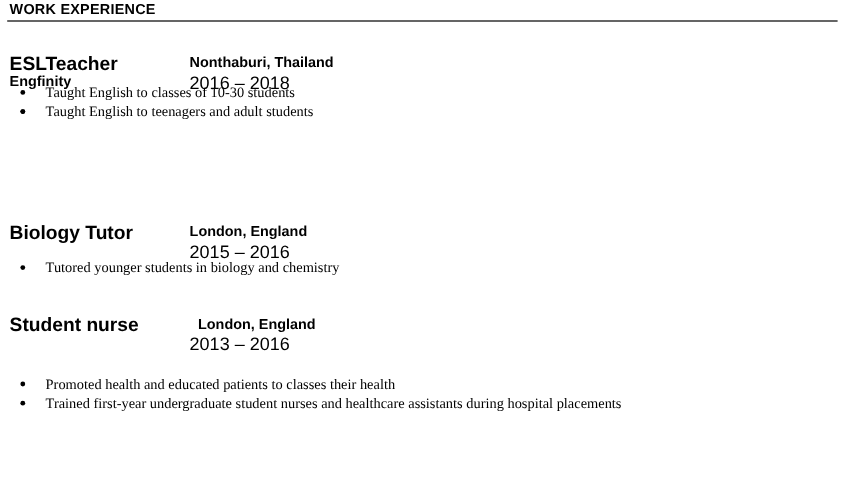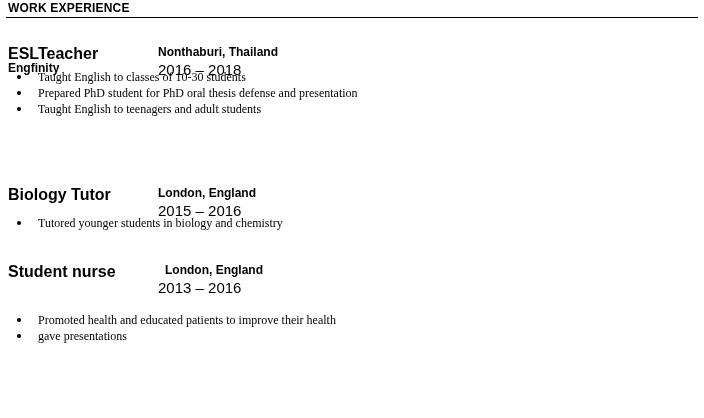--- a/index.html
+++ b/index.html
@@ -101,37 +101,37 @@
   <div class="section-title">WORK EXPERIENCE</div>
   <div class="hr"></div>
 
   <div class="job">
     <div class="job-title" style="top:32px;">ESLTeacher</div>
     <div class="job-location" style="left:158px; top:32px;">Nonthaburi, Thailand</div>
     <div class="job-company" style="top:48px;">Engfinity</div>
     <div class="job-dates" style="left:158px; top:48px;">2016 – 2018</div>
     <ul class="bullets" style="top:56px;">
       <li><span class="dot"></span><span>Taught English to classes of 10-30 students</span></li>
-      <li><span class="dot"></span><span>Prepared PhD student for PhD oral thesis defense and presentation</span></li>
+      <li><span class="dot"></span></li>
       <li><span class="dot"></span><span>Taught English to teenagers and adult students</span></li>
     </ul>
   </div>
 
   <div class="job">
     <div class="job-title" style="top:173px;text-align:center;">Biology Tutor</div>
     <div class="job-location" style="left:158px; top:173px;">London, England</div>
     <div class="job-dates" style="left:158px; top:189px;">2015 – 2016</div>
     <ul class="bullets" style="top:202px;">
       <li><span class="dot"></span><span>Tutored younger students in biology and chemistry</span></li>
     </ul>
   </div>
 
   <div class="job">
     <div class="job-title" style="top:250px;">Student nurse</div>
     <div class="job-location" style="left:165px; top:250px;">London, England</div>
     <div class="job-dates" style="left:158px; top:266px;">2013 – 2016</div>
     <ul class="bullets" style="top:299px;">
-      <li><span class="dot"></span><span>Promoted health and educated patients to improve their health</span></li>
-      <li><span class="dot"></span><span>gave presentations</span></li>
+      <li><span class="dot"></span><span>Promoted health and educated patients to classes their health</span></li>
+      <li><span class="dot"></span><span>Trained first-year undergraduate student nurses and healthcare assistants during hospital placements</span></li>
     </ul>
   </div>
 
 </div>
 
 </body></html>

